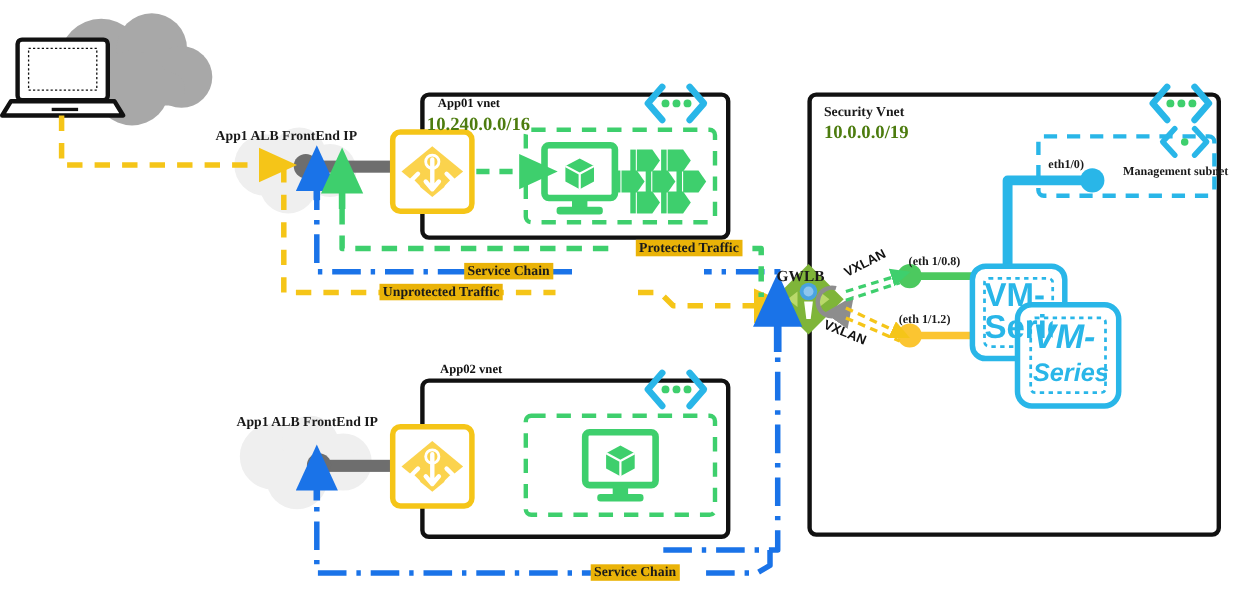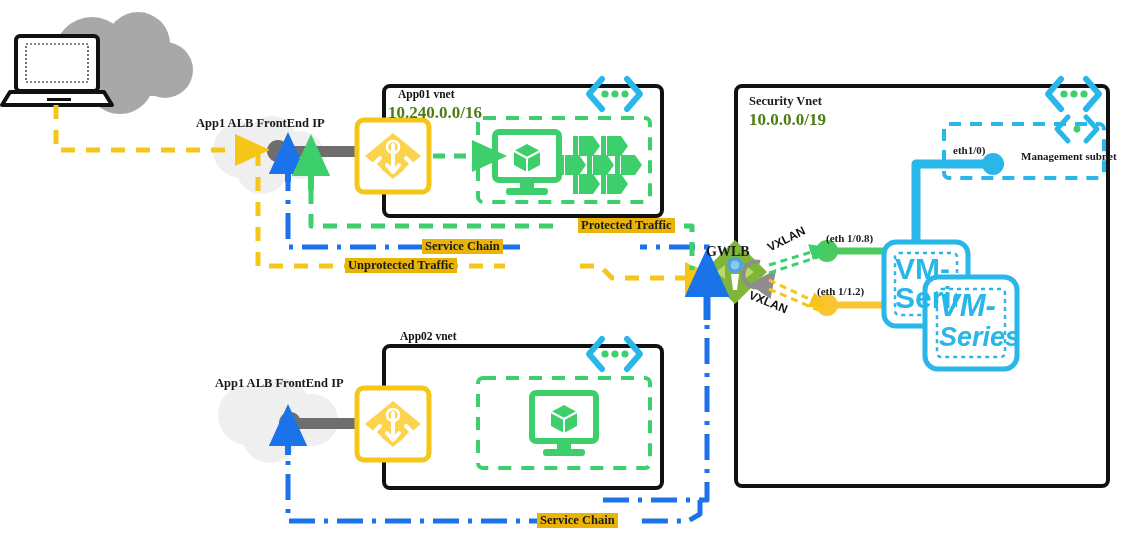--- a/index.html
+++ b/index.html
@@ -253,21 +253,21 @@
 
   <div class="lbl lbl-sm" style="left:1021px;top:150px;line-height:1.25;text-align:right;">
     <span>Management subnet</span>
   </div>
 
   <div class="vmtxt" style="left:895px;top:254px;font-size:30px;width:62px;height:60px;overflow:hidden;">
     <span>VM-Series</span>
   </div>
   <div class="vmtxt" style="left:939px;top:291px;font-size:31px;width:66px;font-style:italic;">
     <span>VM-</span><br>
-    <span style="font-size:27px;">Series</span>
+    <span style="font-size:23px;">Series</span>
   </div>
 
   <div class="lbl lbl-md onwhite" style="left:578px;top:218px;">Protected Traffic</div>
   <div class="lbl lbl-md onwhite" style="left:422px;top:239px;">Service Chain</div>
   <div class="lbl lbl-md onwhite" style="left:345px;top:258px;text-align:right;">Unprotected Traffic</div>
   <div class="lbl lbl-md onwhite" style="left:537px;top:513px;">Service Chain</div>
 
 </div>
 
 </body></html>

